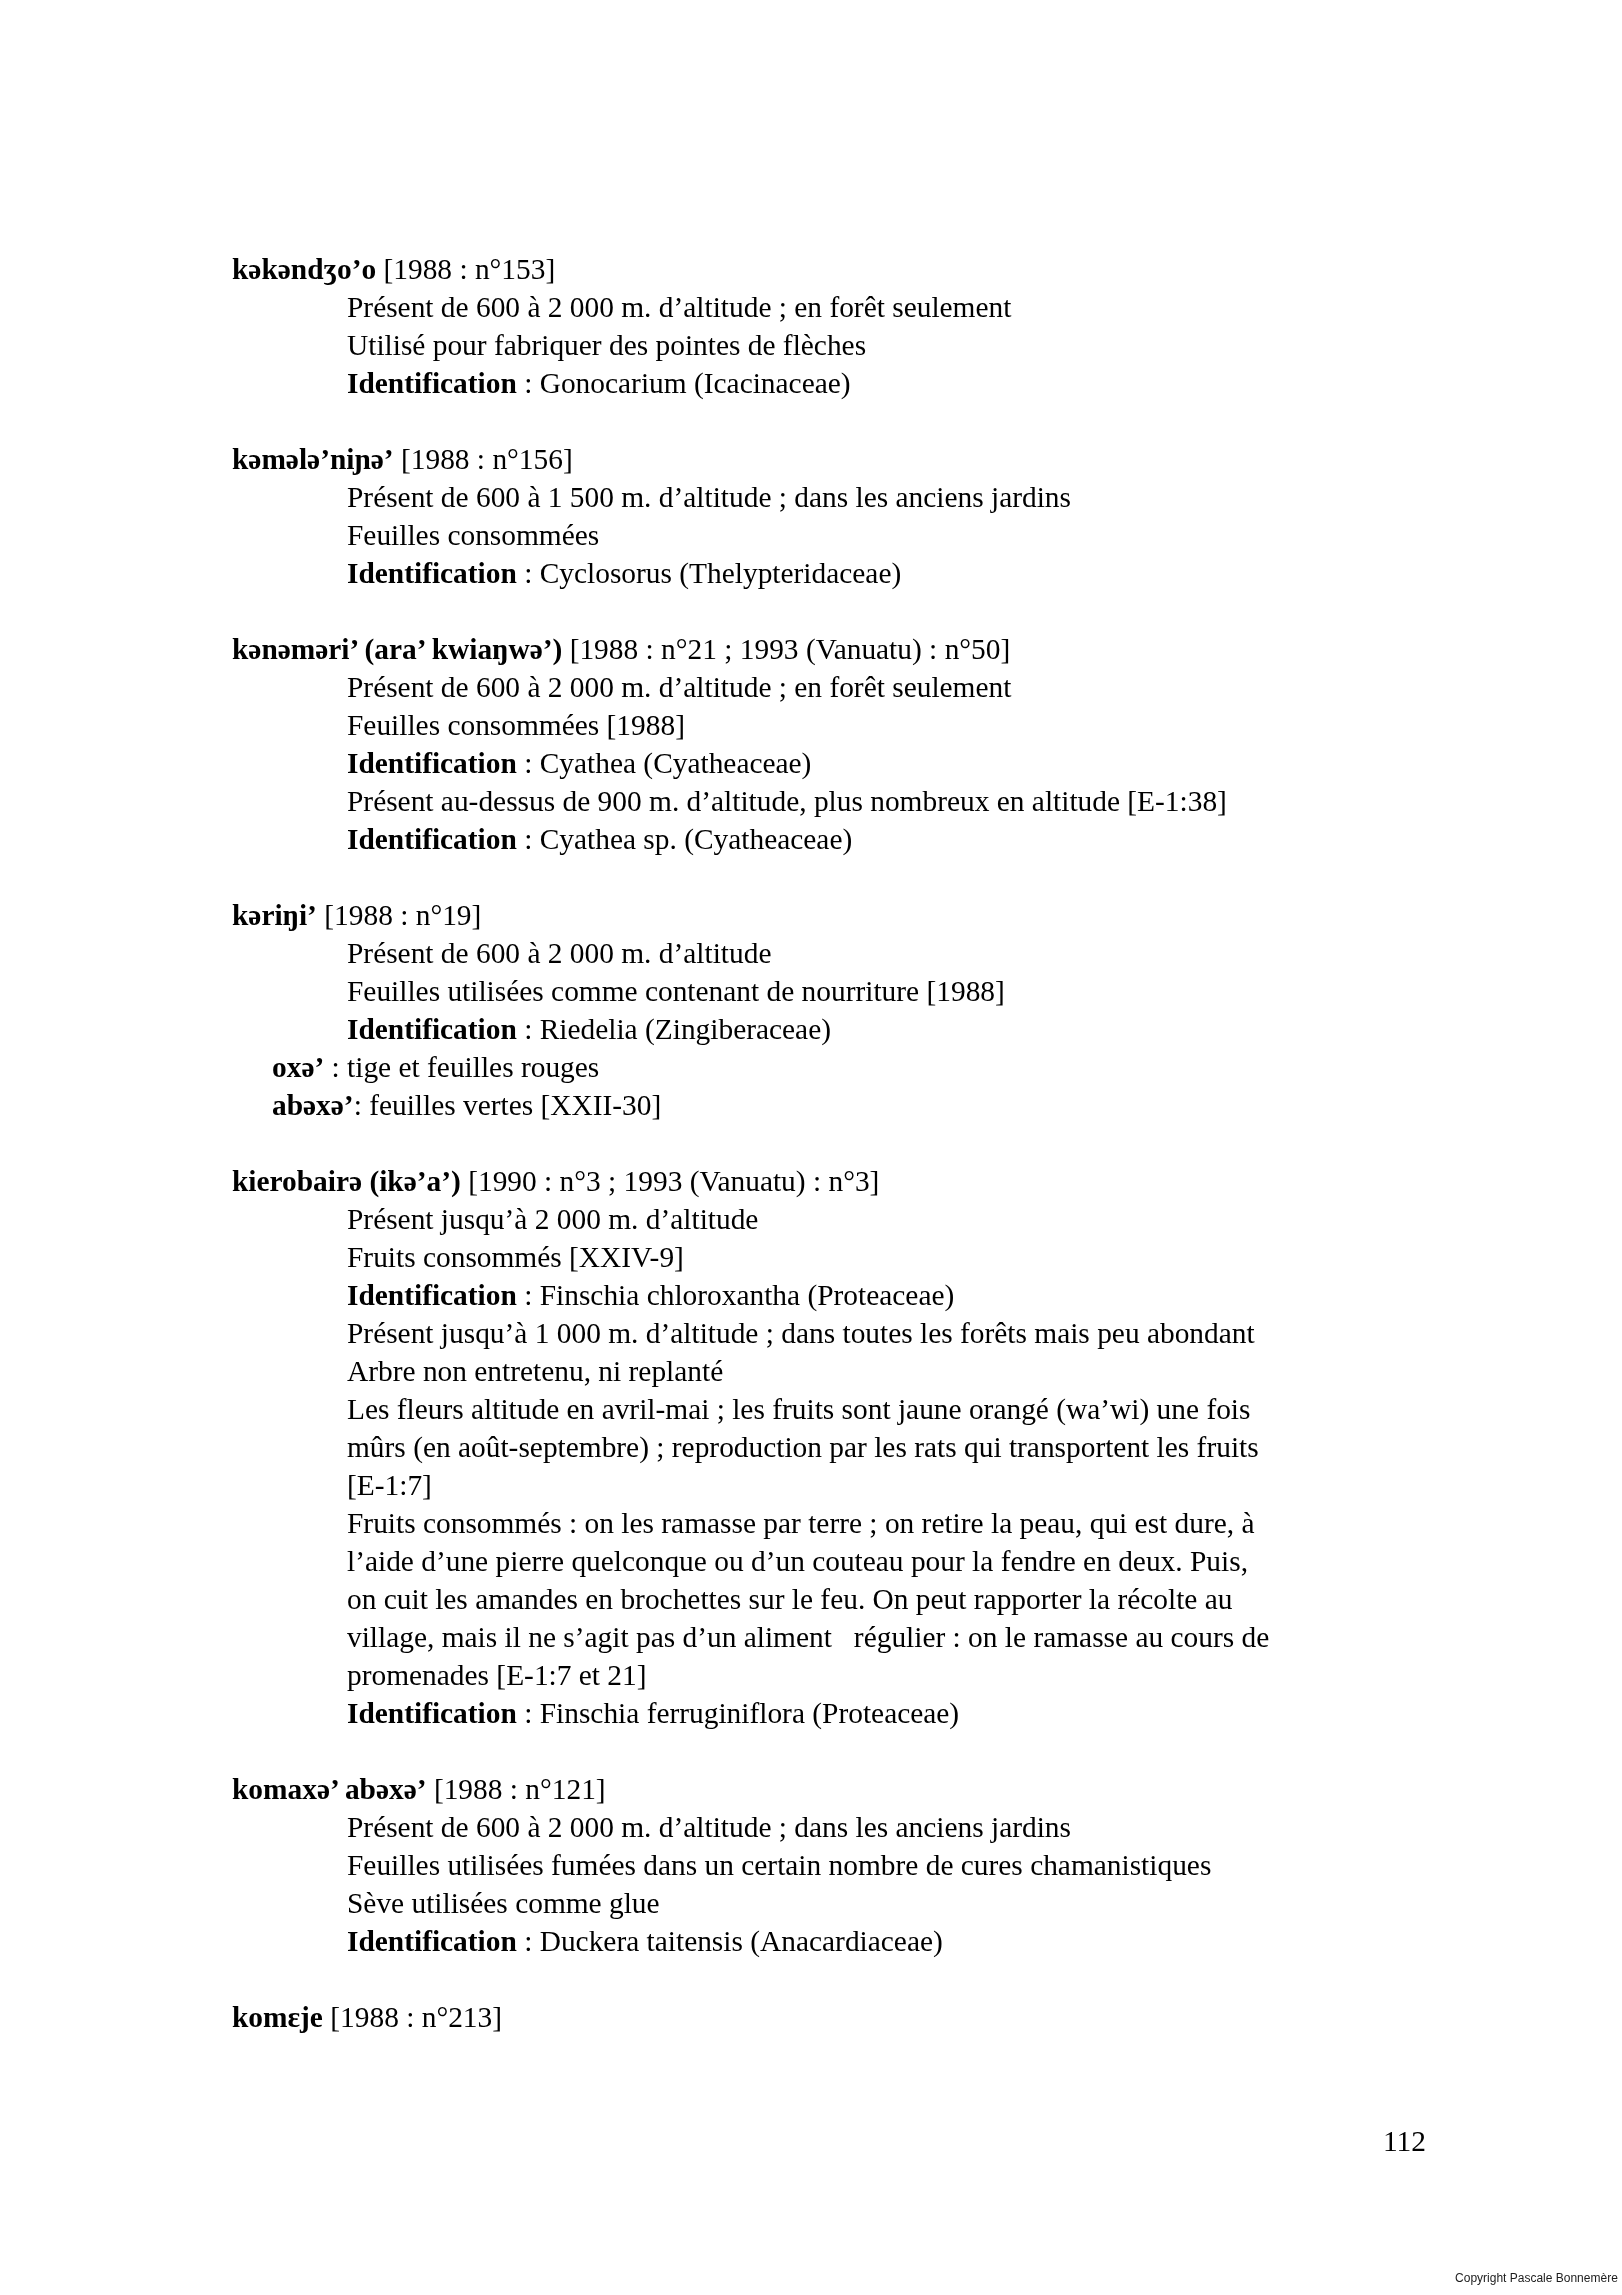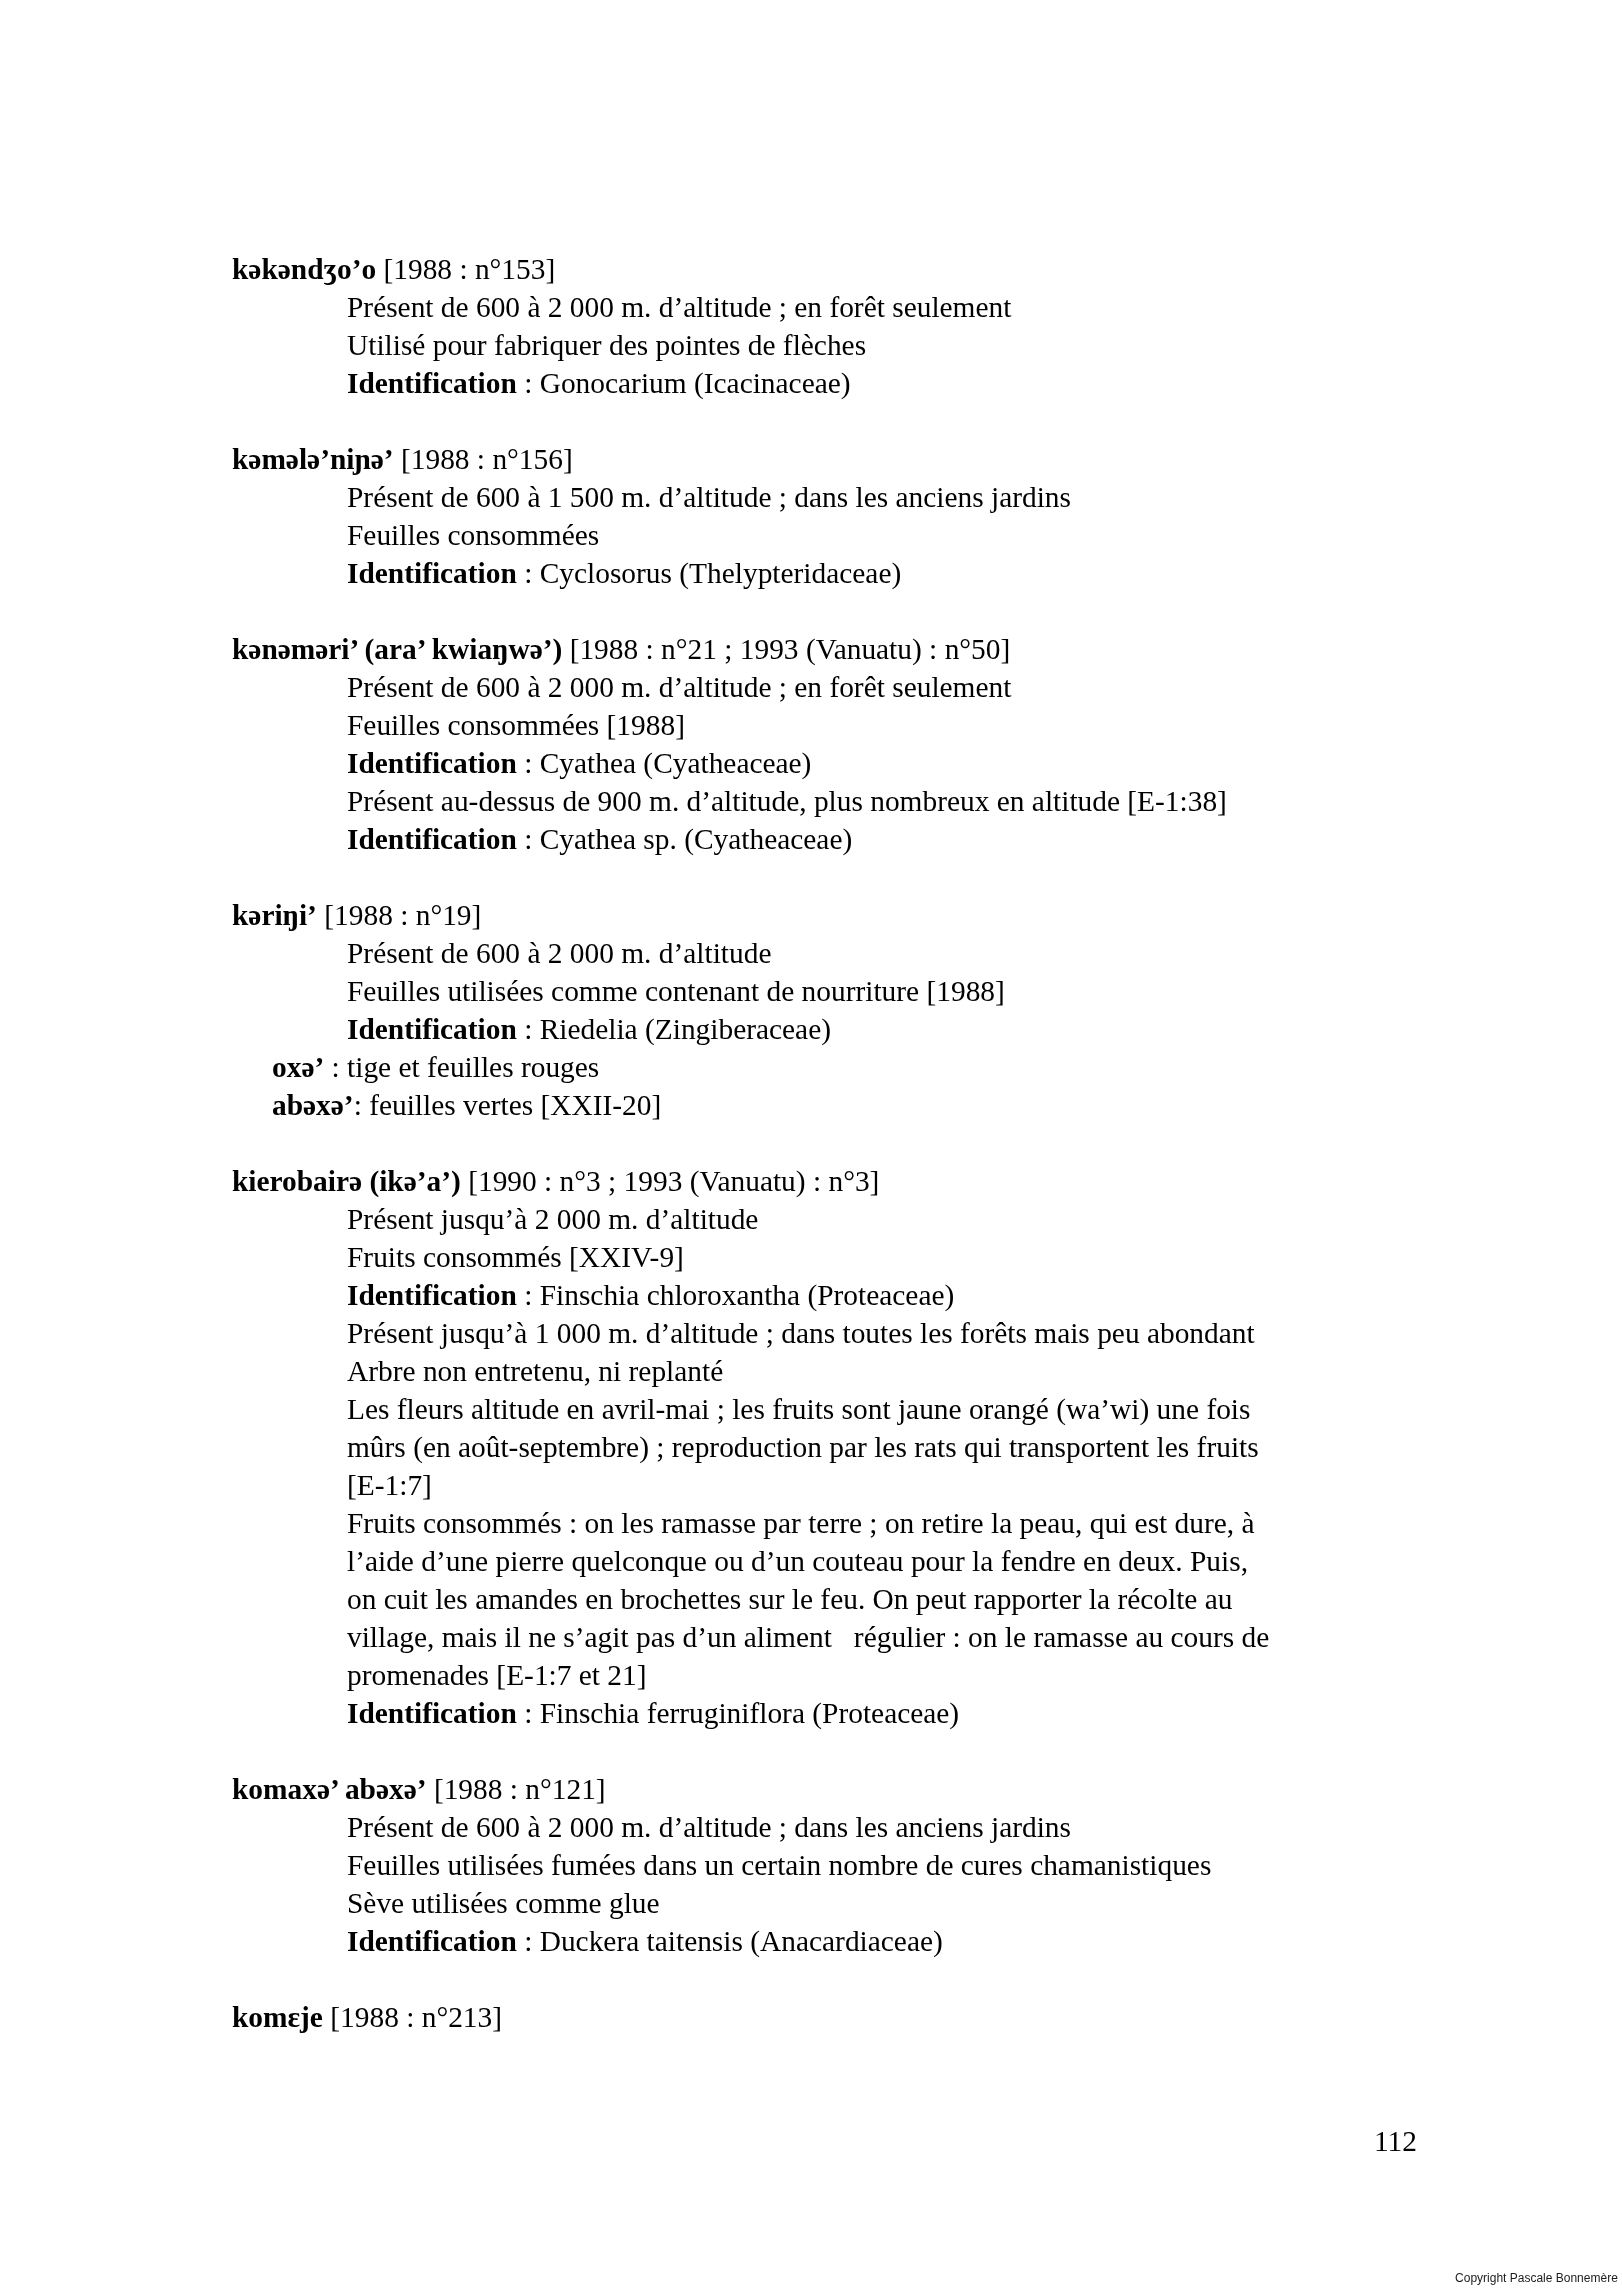--- a/index.html
+++ b/index.html
@@ -37,21 +37,21 @@
   .in-head { margin-left: 232px; margin-top: 20px; }
   .in-body { margin-left: 347px; }
   .in-sub  { margin-left: 272px; }
   .s-r { font-weight: normal; font-style: normal; }
   .s-b { font-weight: bold;   font-style: normal; }
   .s-i { font-weight: normal; }
   .s-bi{ font-weight: bold;   }
   .page-number {
     position: absolute;
     top: 2122px;
-    left: 2px;
+    left: 11px;
     width: 1415px;
     text-align: right;
     font-size: 29.4px;
     line-height: 38px;
   }
   .copyright {
     position: absolute;
     right: 5.2px;
     bottom: 6.5px;
     font-family: "Liberation Sans", "DejaVu Sans", sans-serif;
@@ -84,21 +84,21 @@
         <div class="line in-body"><span class="s-bi">Identification</span><span class="s-r"> : </span><span class="s-i">Cyathea</span><span class="s-r"> (Cyatheaceae)</span></div>
         <div class="line in-body"><span class="s-r">Présent au-dessus de 900 m. d’altitude, plus nombreux en altitude [E-1:38]</span></div>
         <div class="line in-body"><span class="s-bi">Identification</span><span class="s-r"> : </span><span class="s-i">Cyathea sp.</span><span class="s-r"> (Cyatheaceae)</span></div>
       </div>
       <div class="entry">
         <div class="line in-head"><span class="s-b">kəriŋi’</span><span class="s-r"> [1988 : n°19]</span></div>
         <div class="line in-body"><span class="s-r">Présent de 600 à 2 000 m. d’altitude</span></div>
         <div class="line in-body"><span class="s-r">Feuilles utilisées comme contenant de nourriture [1988]</span></div>
         <div class="line in-body"><span class="s-bi">Identification</span><span class="s-r"> : </span><span class="s-i">Riedelia</span><span class="s-r"> (Zingiberaceae)</span></div>
         <div class="line in-sub"><span class="s-b">oxə’</span><span class="s-r"> : tige et feuilles rouges</span></div>
-        <div class="line in-sub"><span class="s-b">abəxə’</span><span class="s-r">: feuilles vertes [XXII-20]</span></div>
+        <div class="line in-sub"><span class="s-b">abəxə’</span><span class="s-r">: feuilles vertes [XXII-30]</span></div>
       </div>
       <div class="entry">
         <div class="line in-head"><span class="s-b">kierobairə (ikə’a’)</span><span class="s-r"> [1990 : n°3 ; 1993 (Vanuatu) : n°3]</span></div>
         <div class="line in-body"><span class="s-r">Présent jusqu’à 2 000 m. d’altitude</span></div>
         <div class="line in-body"><span class="s-r">Fruits consommés [XXIV-9]</span></div>
         <div class="line in-body"><span class="s-bi">Identification</span><span class="s-r"> : </span><span class="s-i">Finschia chloroxantha</span><span class="s-r"> (Proteaceae)</span></div>
         <div class="line in-body"><span class="s-r">Présent jusqu’à 1 000 m. d’altitude ; dans toutes les forêts mais peu abondant</span></div>
         <div class="line in-body"><span class="s-r">Arbre non entretenu, ni replanté</span></div>
         <div class="line in-body"><span class="s-r">Les fleurs altitude en avril-mai ; les fruits sont jaune orangé (wa’wi) une fois</span></div>
         <div class="line in-body"><span class="s-r">mûrs (en août-septembre) ; reproduction par les rats qui transportent les fruits</span></div>

